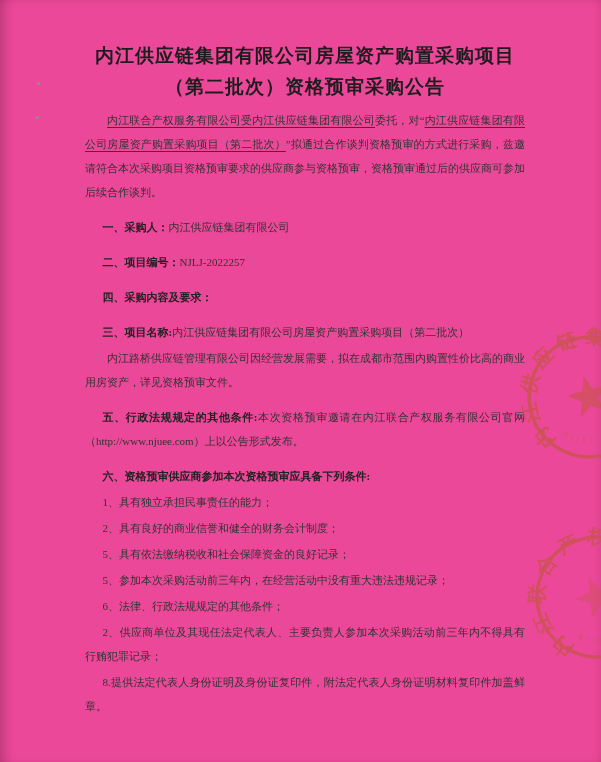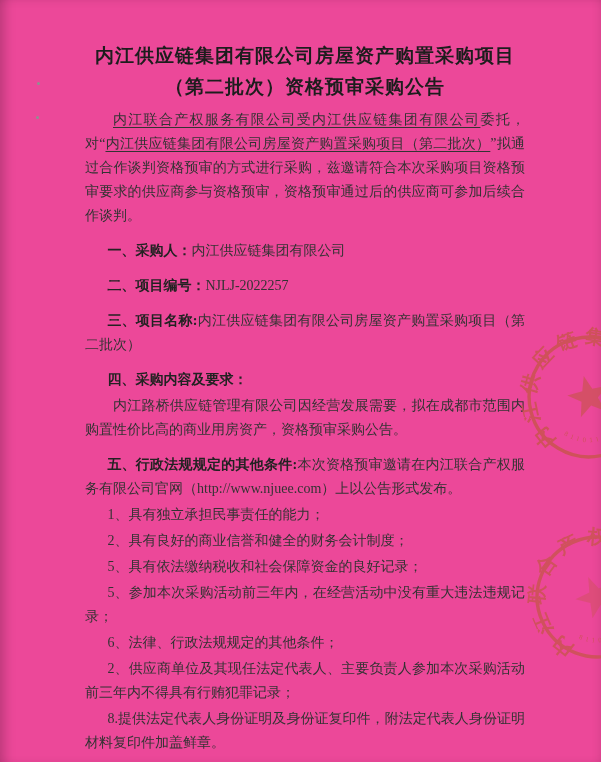--- a/index.html
+++ b/index.html
@@ -14,21 +14,21 @@
     box-shadow:
       inset 14px 0 12px -10px rgba(0,0,0,.22),
       inset 0 8px 10px -8px rgba(0,0,0,.10),
       inset -9px 0 10px -8px rgba(0,0,0,.10),
       inset 0 -6px 8px -6px rgba(0,0,0,.06);
   }
   .content{padding:40px 76px 0 85px;}
   .doc-title{margin:0 0 6px;font-size:19px;font-weight:bold;line-height:31px;
     text-align:center;letter-spacing:1px;color:#1d1d1d;}
   .doc-title .tline{display:block;}
-  p{margin:0 0 2px;font-size:14px;line-height:24px;text-align:justify;color:#333;}
+  p{margin:0 0 2px;font-size:11px;line-height:24px;text-align:justify;color:#333;}
   p.indent{text-indent:2em;}
   p.sec{text-indent:1.6em;margin-top:11px;}
   p.cond{text-indent:1.6em;}
   .lbl{font-weight:bold;color:#222;}
   .u{text-decoration:underline;text-underline-offset:3px;}
   .speck{position:absolute;background:#909090;border-radius:50%;width:3px;height:3px;}
   .s1{left:37px;top:82px;}
   .s2{left:36px;top:116px;}
   .seal{position:absolute;pointer-events:none;}
   .seal svg{display:block;width:100%;height:100%;}
@@ -48,28 +48,29 @@
       <span class="tline">内江供应链集团有限公司房屋资产购置采购项目</span>
       <span class="tline">（第二批次）资格预审采购公告</span>
     </h1>
 
     <p class="indent"><span class="u">内江联合产权服务有限公司受内江供应链集团有限公司</span><span>委托，对“</span><span class="u">内江供应链集团有限公司房屋资产购置采购项目（第二批次）</span><span>”拟通过合作谈判资格预审的方式进行采购，兹邀请符合本次采购项目资格预审要求的供应商参与资格预审，资格预审通过后的供应商可参加后续合作谈判。</span></p>
 
     <p class="sec"><span class="lbl">一、采购人：</span><span>内江供应链集团有限公司</span></p>
 
     <p class="sec"><span class="lbl">二、项目编号：</span><span>NJLJ-2022257</span></p>
 
+    <p class="sec"><span class="lbl">四、采购内容及要求：</span></p>
+
     <p class="sec"><span class="lbl">三、项目名称:</span><span>内江供应链集团有限公司房屋资产购置采购项目（第二批次）</span></p>
 
-    <p class="sec"><span class="lbl">四、采购内容及要求：</span></p>
-
-    <p class="indent">内江路桥供应链管理有限公司因经营发展需要，拟在成都市范围内购置性价比高的商业用房资产，资格预审采购公告。</p>
+    <p class="indent">内江路桥供应链管理有限公司因经营发展需要，拟在成都市范围内购置性价比高的商业用房资产，详见资格预审文件。</p>
 
     <p class="sec"><span class="lbl">五、行政法规规定的其他条件:</span><span>本次资格预审邀请在内江联合产权服务有限公司官网（http://www.njuee.com）上以公告形式发布。</span></p>
 
+    <p class="sec"><span class="lbl">六、资格预审供应商参加本次资格预审应具备下列条件:</span></p>
 
     <p class="cond">1、具有独立承担民事责任的能力；</p>
     <p class="cond">2、具有良好的商业信誉和健全的财务会计制度；</p>
     <p class="cond">5、具有依法缴纳税收和社会保障资金的良好记录；</p>
     <p class="cond">5、参加本次采购活动前三年内，在经营活动中没有重大违法违规记录；</p>
     <p class="cond">6、法律、行政法规规定的其他条件；</p>
     <p class="cond">2、供应商单位及其现任法定代表人、主要负责人参加本次采购活动前三年内不得具有行贿犯罪记录；</p>
     <p class="cond">8.提供法定代表人身份证明及身份证复印件，附法定代表人身份证明材料复印件加盖鲜章。</p>
 
   </div>

